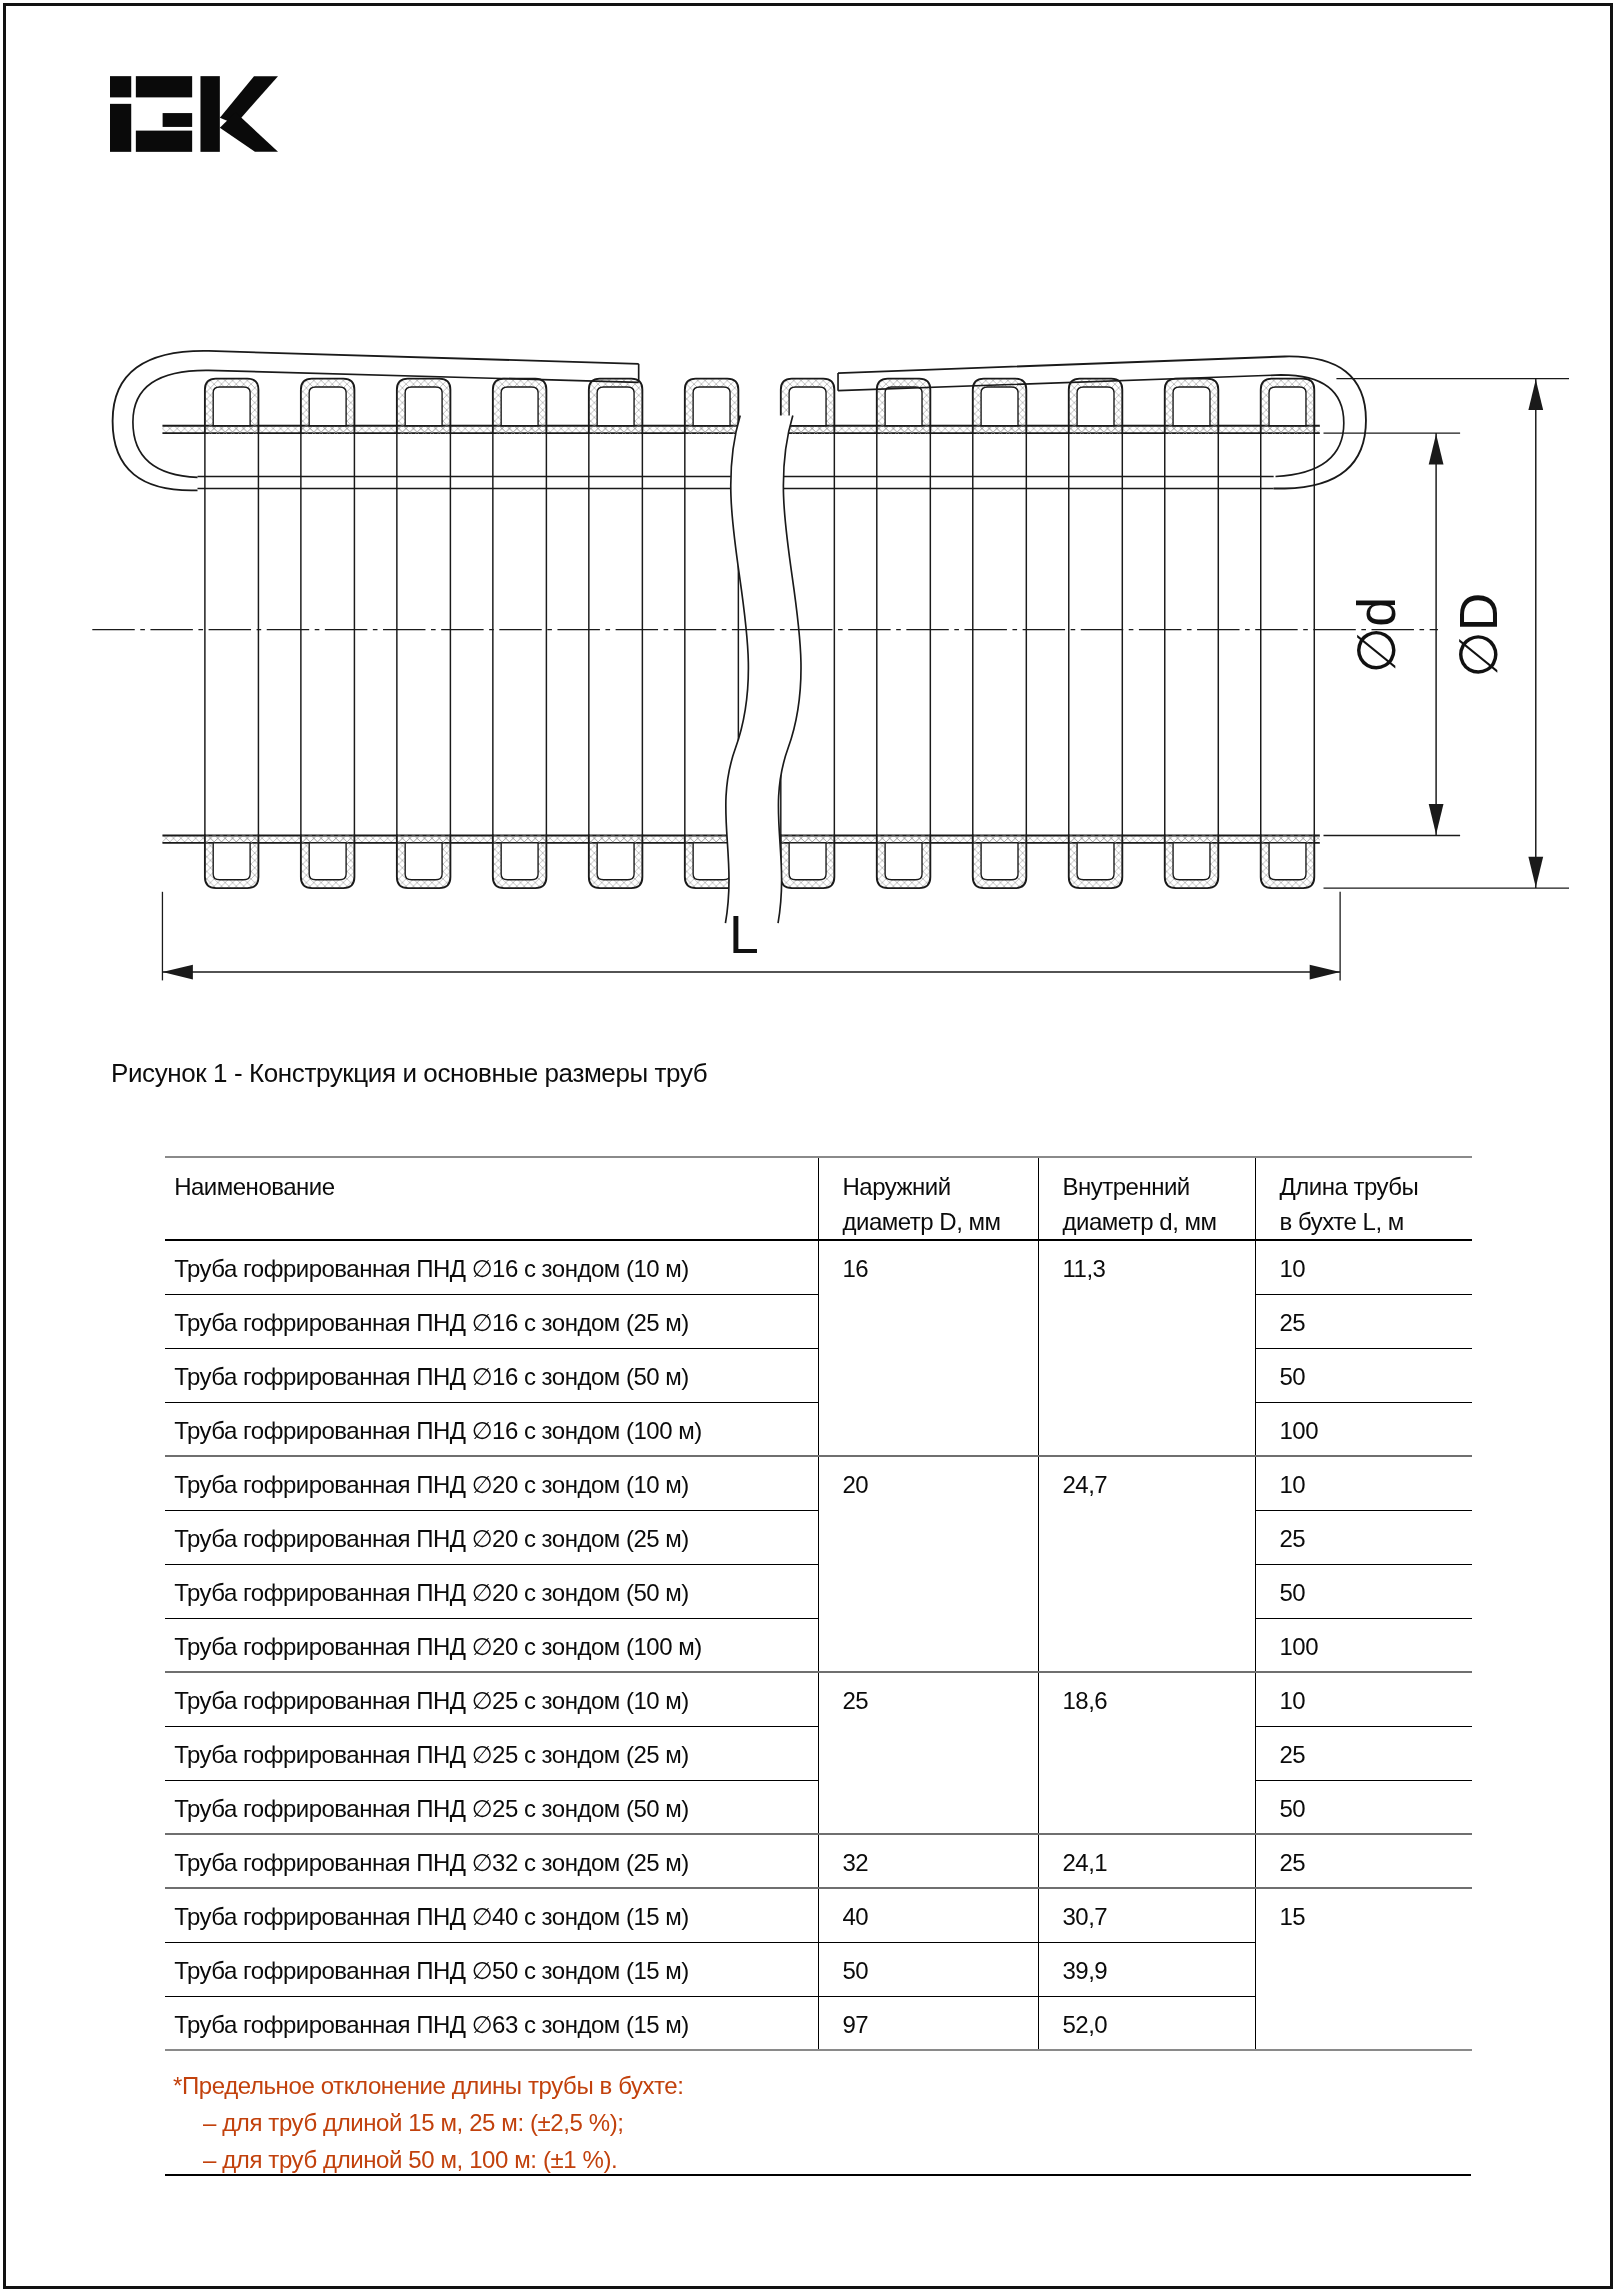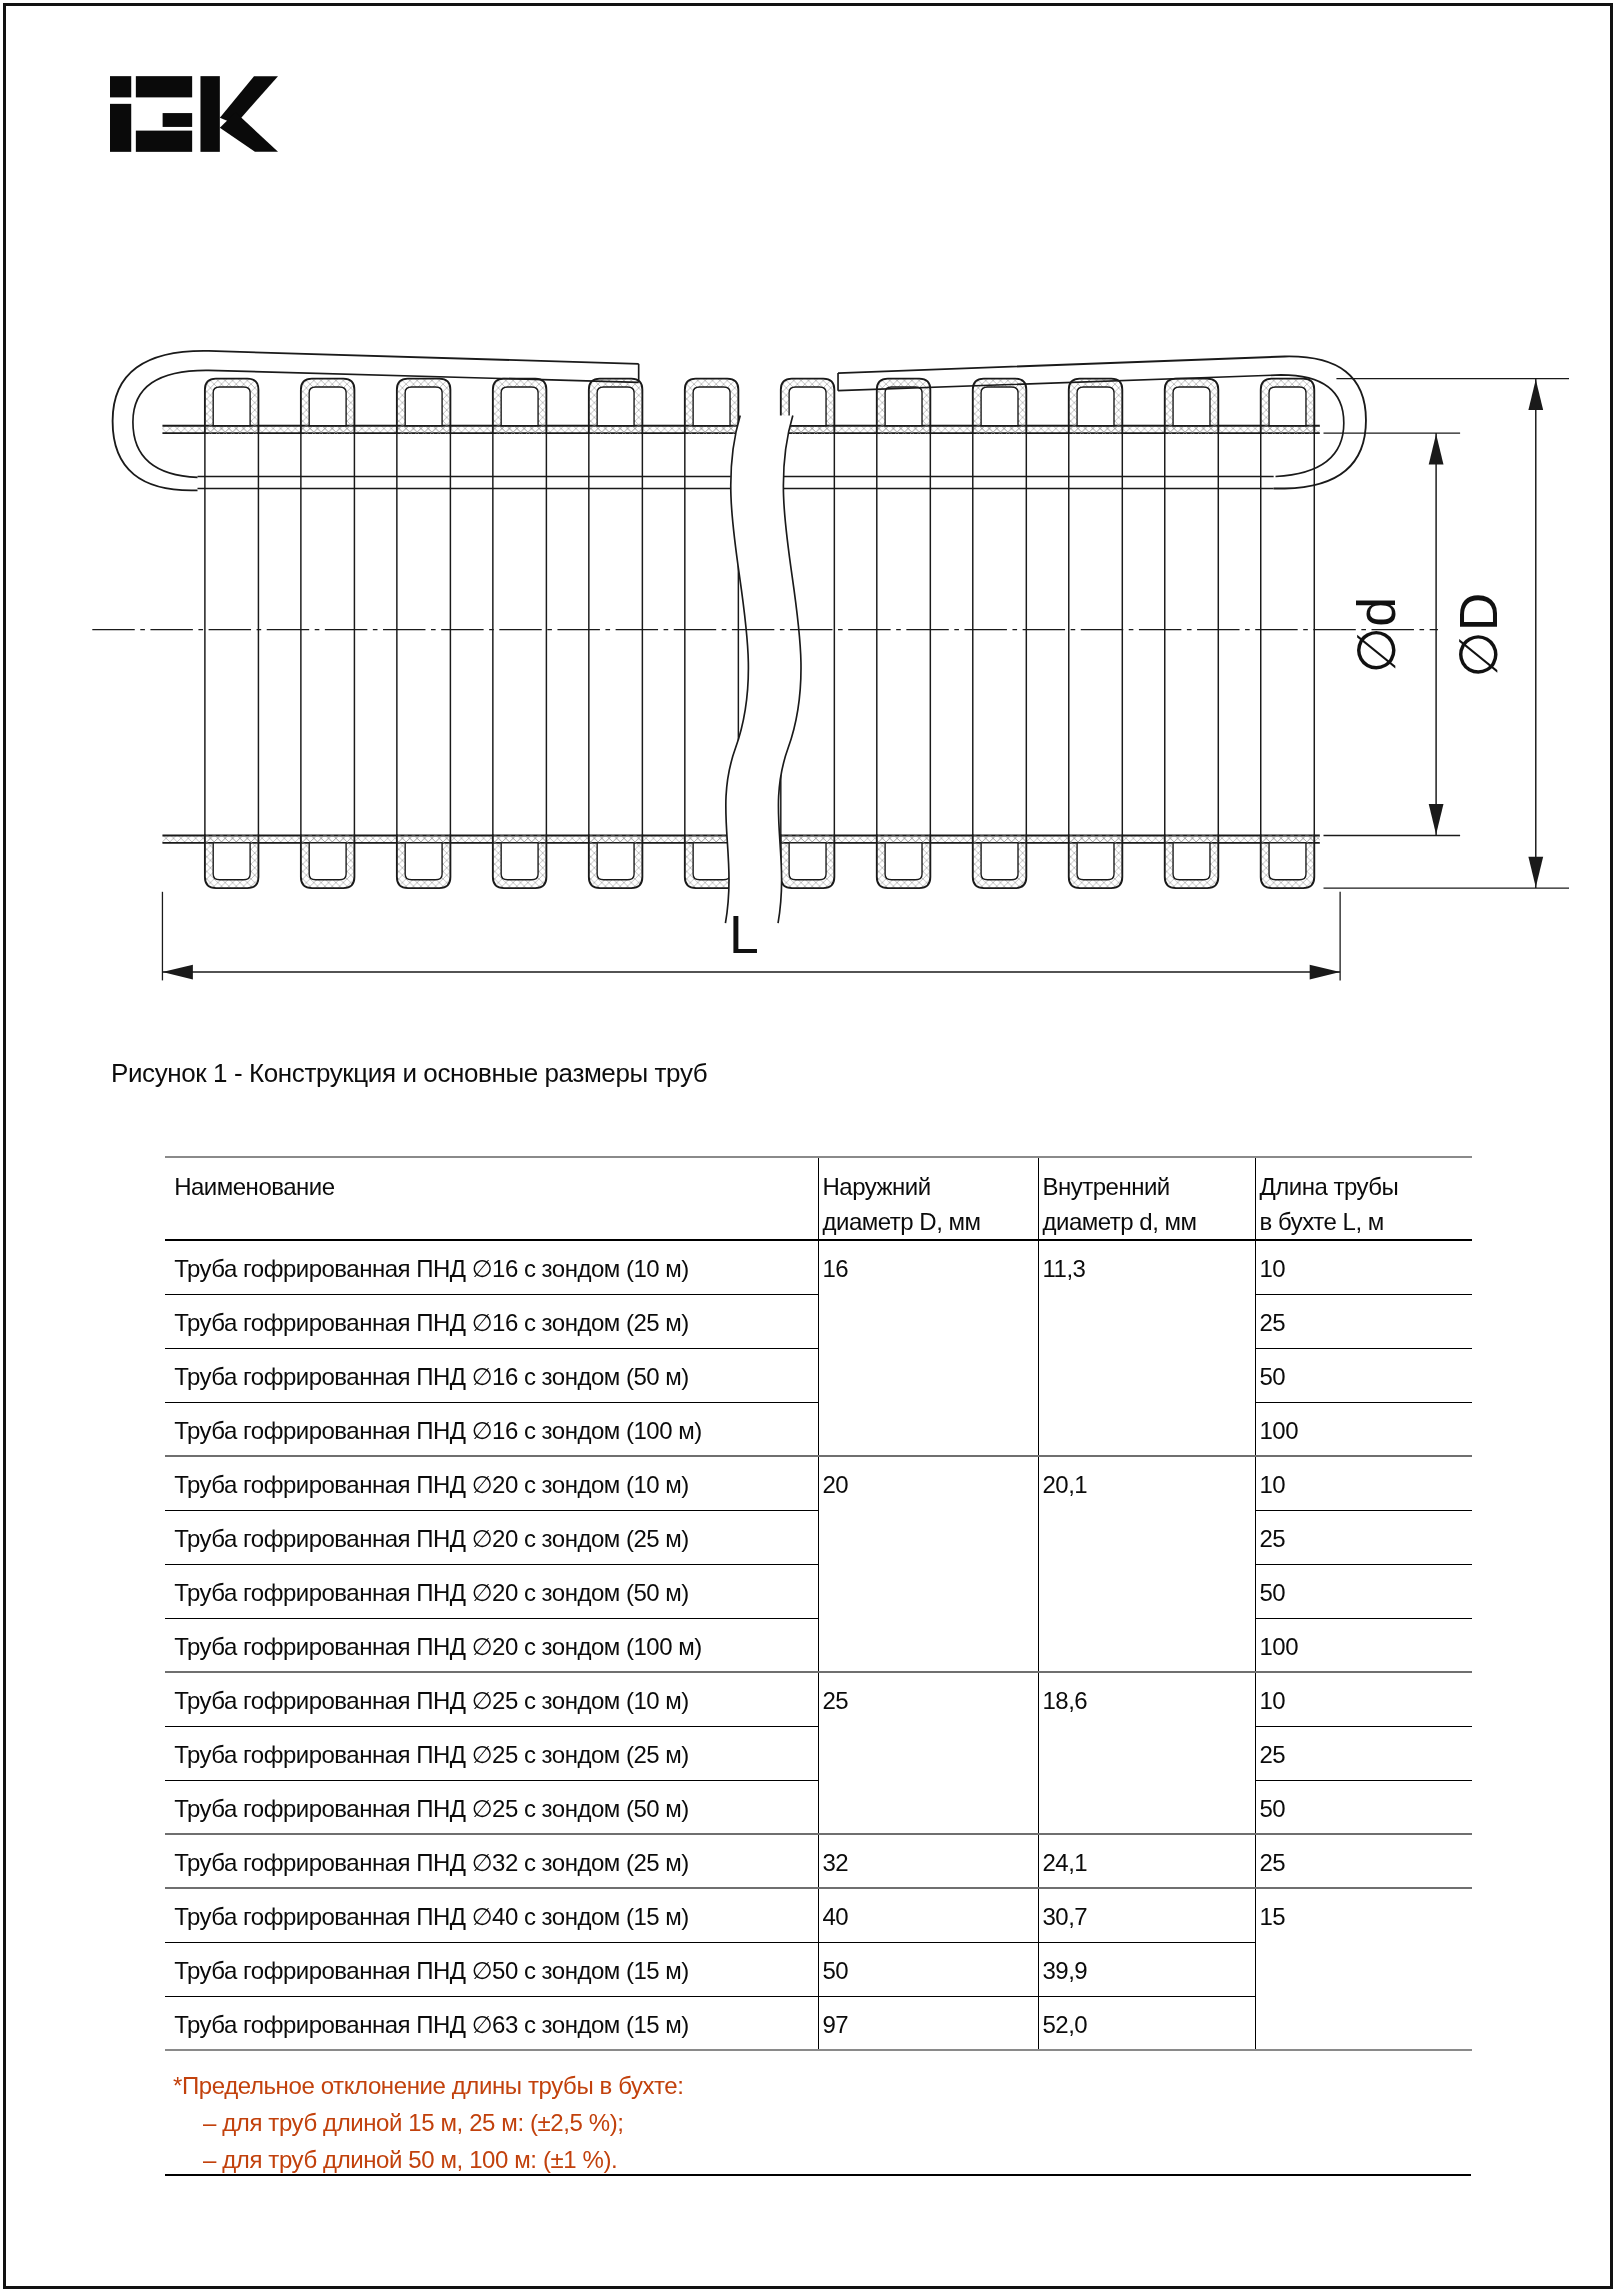--- a/index.html
+++ b/index.html
@@ -13,21 +13,21 @@
   .fig-svg{position:absolute;left:0;top:0;width:1617px;height:1108px;}
   .caption{position:absolute;left:111px;top:1058px;font-size:26px;letter-spacing:-0.4px;color:#0d0d0d;}
   .tbl-wrap{position:absolute;left:165px;top:1156px;width:1306px;}
   table.spec{border-collapse:collapse;table-layout:fixed;width:1306px;
     border-top:2.8px solid #8a8a8a;border-bottom:2.8px solid #8a8a8a;}
   table.spec th,table.spec td{
     font-weight:normal;text-align:left;vertical-align:top;
     font-size:24px;letter-spacing:-0.5px;color:#0b0b0b;
     padding:11px 3.7px 0 9.2px;line-height:33px;
   }
-  table.spec .vln{border-left:1.8px solid #000;padding-left:4px;}
+  table.spec .vln{border-left:1.8px solid #000;padding-left:24px;}
   tr.hdr{height:72px;}
   tr.hdr th{padding-top:11px;line-height:35px;}
   tr.hdr th{border-bottom:2.8px solid #000;}
   tr.row{height:54px;}
   tr.row.minor td{border-top:1.8px solid #000;}
   tr.row.grp td{border-top:2.8px solid #6f6f6f;}
   .footnote{position:absolute;left:173px;top:2067px;font-size:24px;letter-spacing:-0.4px;line-height:37px;color:#c2410c;}
   .footnote .ind{margin-left:30px;}
   .foot-rule{position:absolute;left:165px;top:2174px;width:1306px;height:0;border-top:2.3px solid #000;}
 </style>
@@ -198,21 +198,21 @@
             <td>Труба гофрированная ПНД ∅16 с зондом (50 м)</td>
             <td class="vln" rowspan="1">50</td>
           </tr>
           <tr class="row minor">
             <td>Труба гофрированная ПНД ∅16 с зондом (100 м)</td>
             <td class="vln" rowspan="1">100</td>
           </tr>
           <tr class="row grp">
             <td>Труба гофрированная ПНД ∅20 с зондом (10 м)</td>
             <td class="vln" rowspan="4">20</td>
-            <td class="vln" rowspan="4">20,1</td>
+            <td class="vln" rowspan="4">24,7</td>
             <td class="vln" rowspan="1">10</td>
           </tr>
           <tr class="row minor">
             <td>Труба гофрированная ПНД ∅20 с зондом (25 м)</td>
             <td class="vln" rowspan="1">25</td>
           </tr>
           <tr class="row minor">
             <td>Труба гофрированная ПНД ∅20 с зондом (50 м)</td>
             <td class="vln" rowspan="1">50</td>
           </tr>

